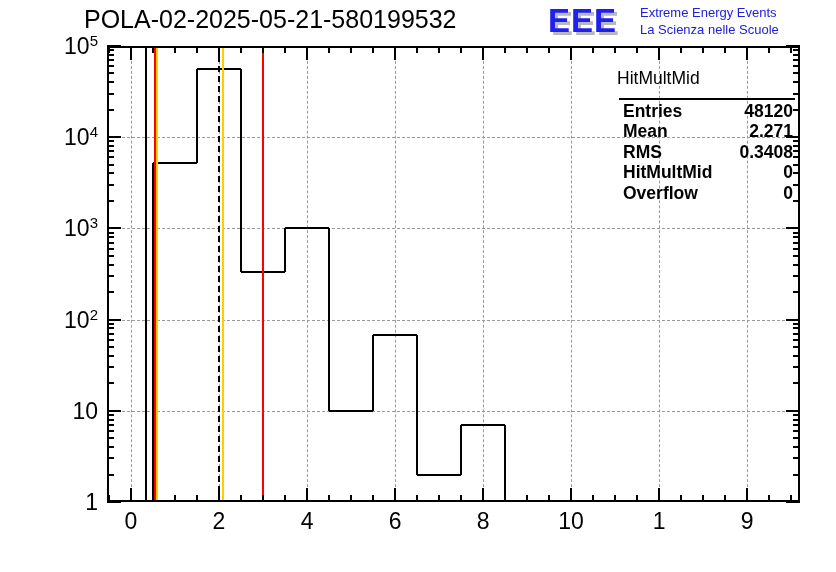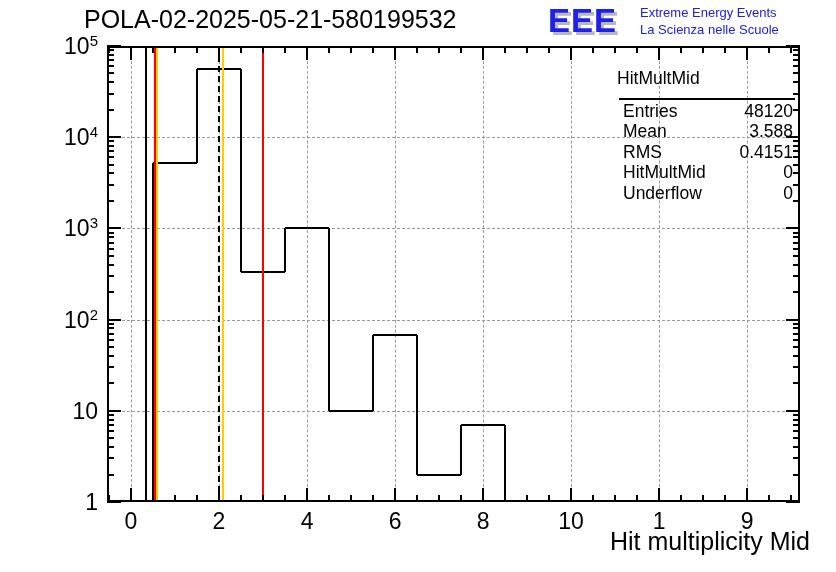--- a/index.html
+++ b/index.html
@@ -56,21 +56,21 @@
   }
 
   
   .stats{
     position:absolute;left:617px;top:68px;width:180px;
     font-size:17.5px;line-height:20.5px;
   }
   .stats .st-title{text-align:left;padding-bottom:9px;}
   .stats .st-rule{border-bottom:2px solid #000;margin:0 2px 1px 2px;}
   .stats .st-row{display:flex;justify-content:space-between;padding:0 4px 0 6px;}
-  .stats .st-row span{white-space:nowrap;}
+  .stats .st-row span{white-space:nowrap;font-weight:bold;}
 </style>
 </head>
 <body>
 
 <div id="root">
 
   <div class="title">POLA-02-2025-05-21-580199532</div>
 
   <div class="logo">
     <div class="logo-eee">EEE</div>
@@ -286,42 +286,41 @@
       <div class="xlab" style="left: 659.155px; top: 508px;">1</div>
       <div class="xlab" style="left: 747.183px; top: 508px;">9</div>
       <div class="ylab" style="left: 18px; width: 80px; top: 502px;">1</div>
       <div class="ylab" style="left: 18px; width: 80px; top: 410.8px;">10</div>
       <div class="ylab" style="left: 18px; width: 80px; top: 319.6px;">10<sup>2</sup></div>
       <div class="ylab" style="left: 18px; width: 80px; top: 228.4px;">10<sup>3</sup></div>
       <div class="ylab" style="left: 18px; width: 80px; top: 137.2px;">10<sup>4</sup></div>
       <div class="ylab" style="left: 18px; width: 80px; top: 46px;">10<sup>5</sup></div>
     </div>
 
-  <div class="axis-title">Hit multiplicity Mid</div>
 
   <div class="stats">
     <div class="st-title">HitMultMid</div>
     <div class="st-rule"></div>
     <div id="stats-rows">
         <div class="st-row">
           <span>Entries</span>
           <span>48120</span>
         </div>
         <div class="st-row">
           <span>Mean</span>
-          <span>3.588</span>
+          <span>2.271</span>
         </div>
         <div class="st-row">
           <span>RMS</span>
-          <span>0.4151</span>
+          <span>0.3408</span>
         </div>
         <div class="st-row">
           <span>HitMultMid</span>
           <span>0</span>
         </div>
         <div class="st-row">
-          <span>Underflow</span>
+          <span>Overflow</span>
           <span>0</span>
         </div>
       </div>
   </div>
 
 </div>
 
 </body></html>

